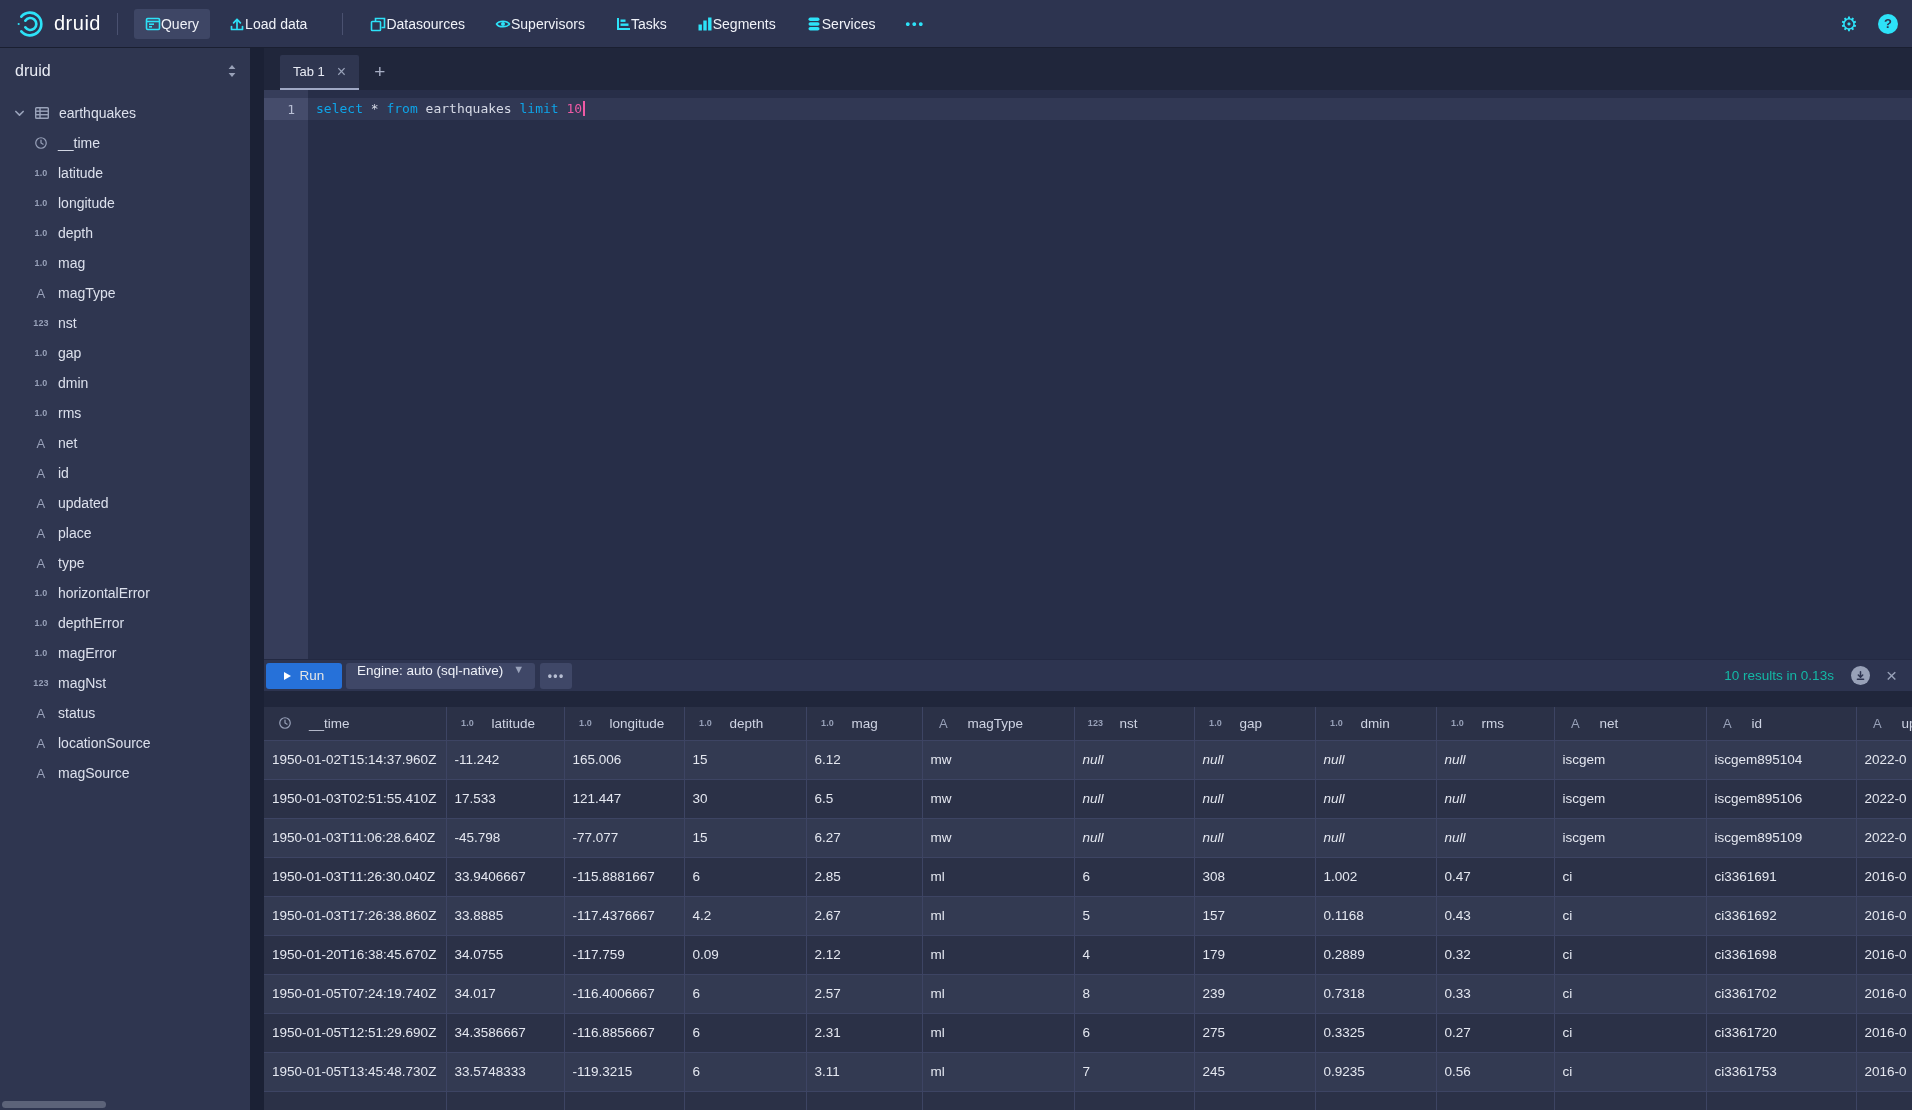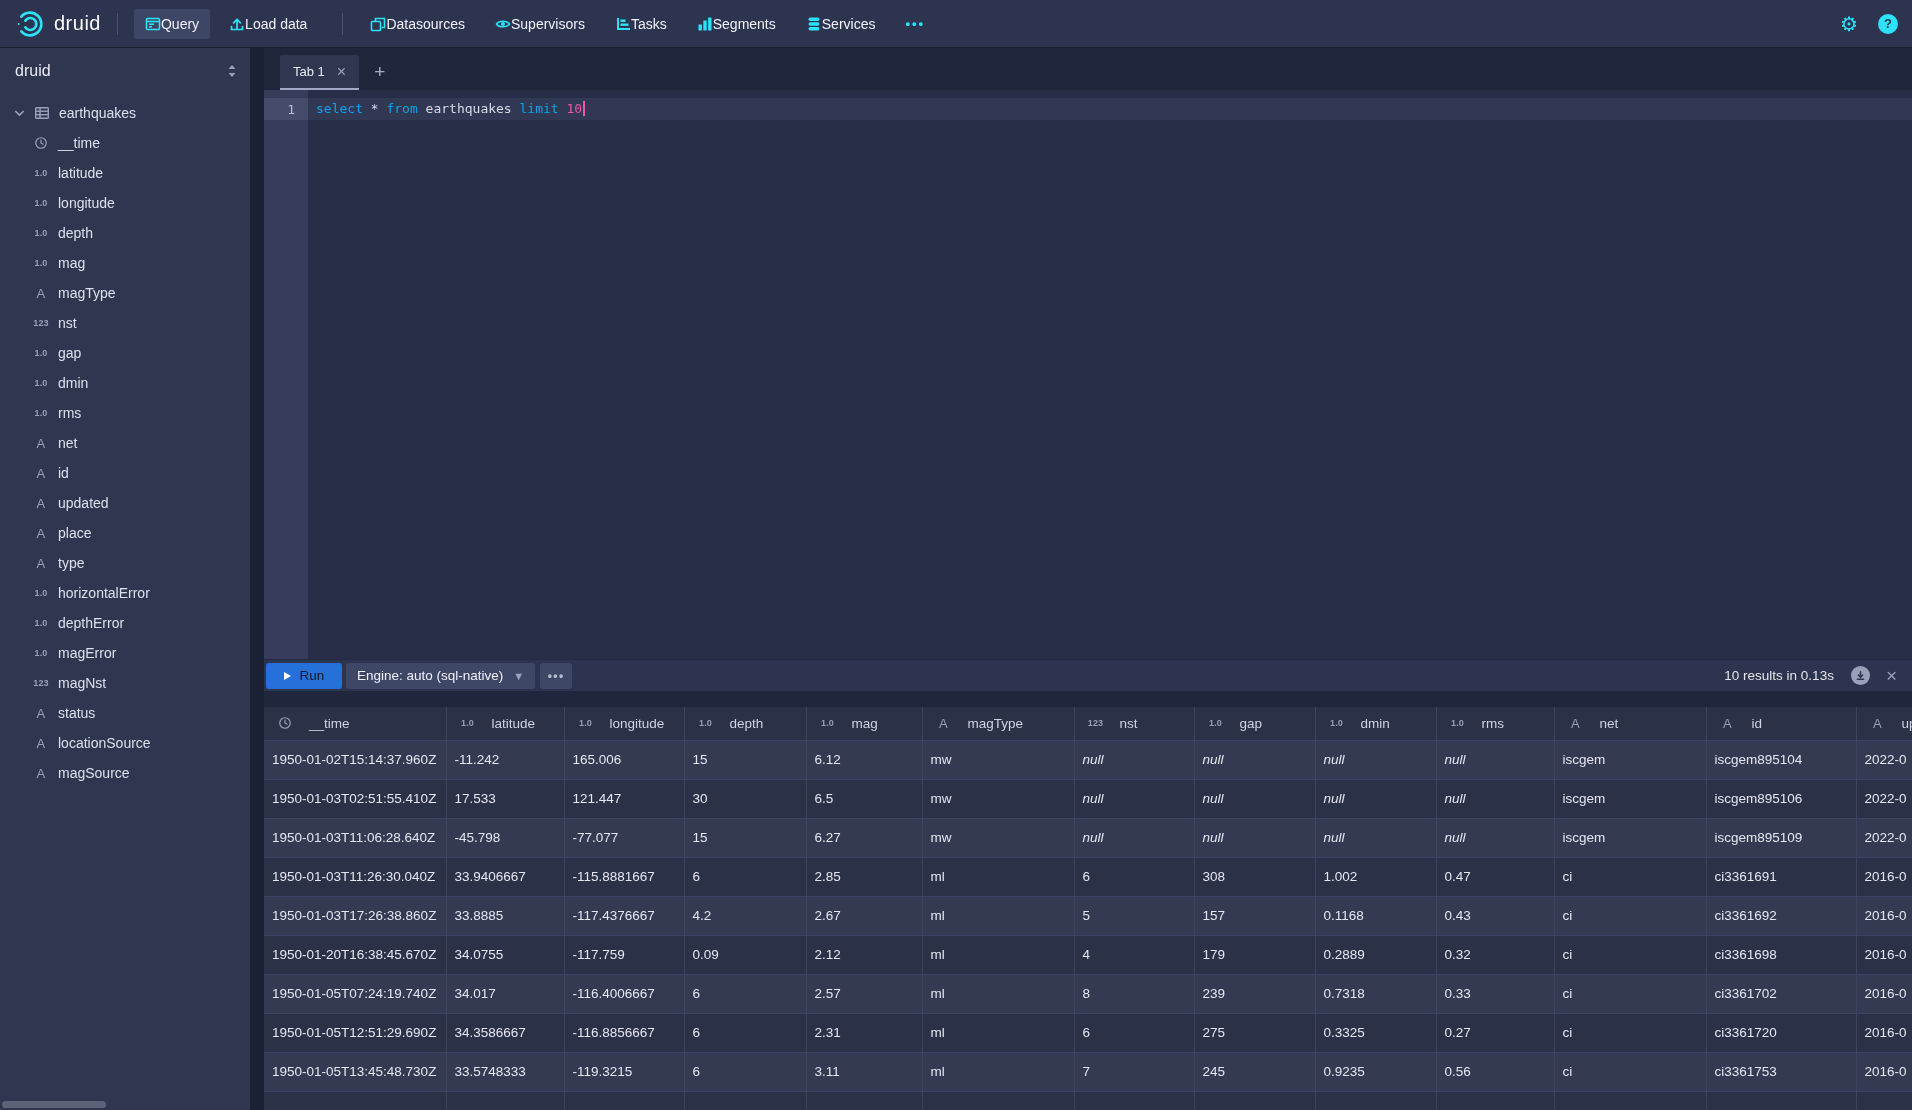--- a/index.html
+++ b/index.html
@@ -98,34 +98,34 @@
   
   .runbar {
     height:32px; flex:none; background:#2d3450; border-top:1px solid #232942;
     display:flex; align-items:center;
   }
   .run-btn {
     margin-left:2px; height:26px; width:76px; background:#2671d9; border-radius:3px;
     display:flex; align-items:center; justify-content:center; gap:9px; cursor:pointer;
   }
   .play-icon { width:0; height:0; border-left:7px solid #ffffff; border-top:4.5px solid transparent; border-bottom:4.5px solid transparent; }
-  .run-label { color:#0f172a; font-size:13.5px; }
+  .run-label { color:#e5e5e5; font-size:13.5px; }
   .engine-btn {
     margin-left:4px; height:26px; background:#3f4767; border-radius:3px; padding:0 11px;
-    display:flex; align-items:center; cursor:pointer;
+    display:flex; align-items:flex-start; cursor:pointer;
   }
   .engine-label { font-size:13.5px; color:#eef1f8; }
   .caret-down { margin-left:10px; color:#9aa3bb; font-size:11px; }
   .more-btn {
     margin-left:5px; height:26px; width:32px; background:#3f4767; border-radius:3px;
     display:flex; align-items:center; justify-content:center; cursor:pointer;
   }
   .more-btn .dots { color:#b7bed2; font-size:12px; letter-spacing:1.5px; font-weight:bold; }
   .runbar-spacer { flex:1; }
-  .results-info { font-size:13.5px; color:#e5e5e5; }
+  .results-info { font-size:13.5px; color:#14b8a6; }
   .dl-btn {
     width:19px; height:19px; border-radius:50%; background:#98a1b8; margin-left:17px;
     display:flex; align-items:center; justify-content:center; cursor:pointer;
   }
   .dl-btn svg { width:11px; height:11px; color:#2d3450; }
   .close-results { margin-left:16px; margin-right:15px; color:#98a1b8; font-size:19px; line-height:16px; cursor:pointer; }
 
   
   .results { flex:1; background:#20263b; overflow:hidden; position:relative; }
   .rtable { border-collapse:collapse; table-layout:fixed; width:1752px; margin-top:16px; }

